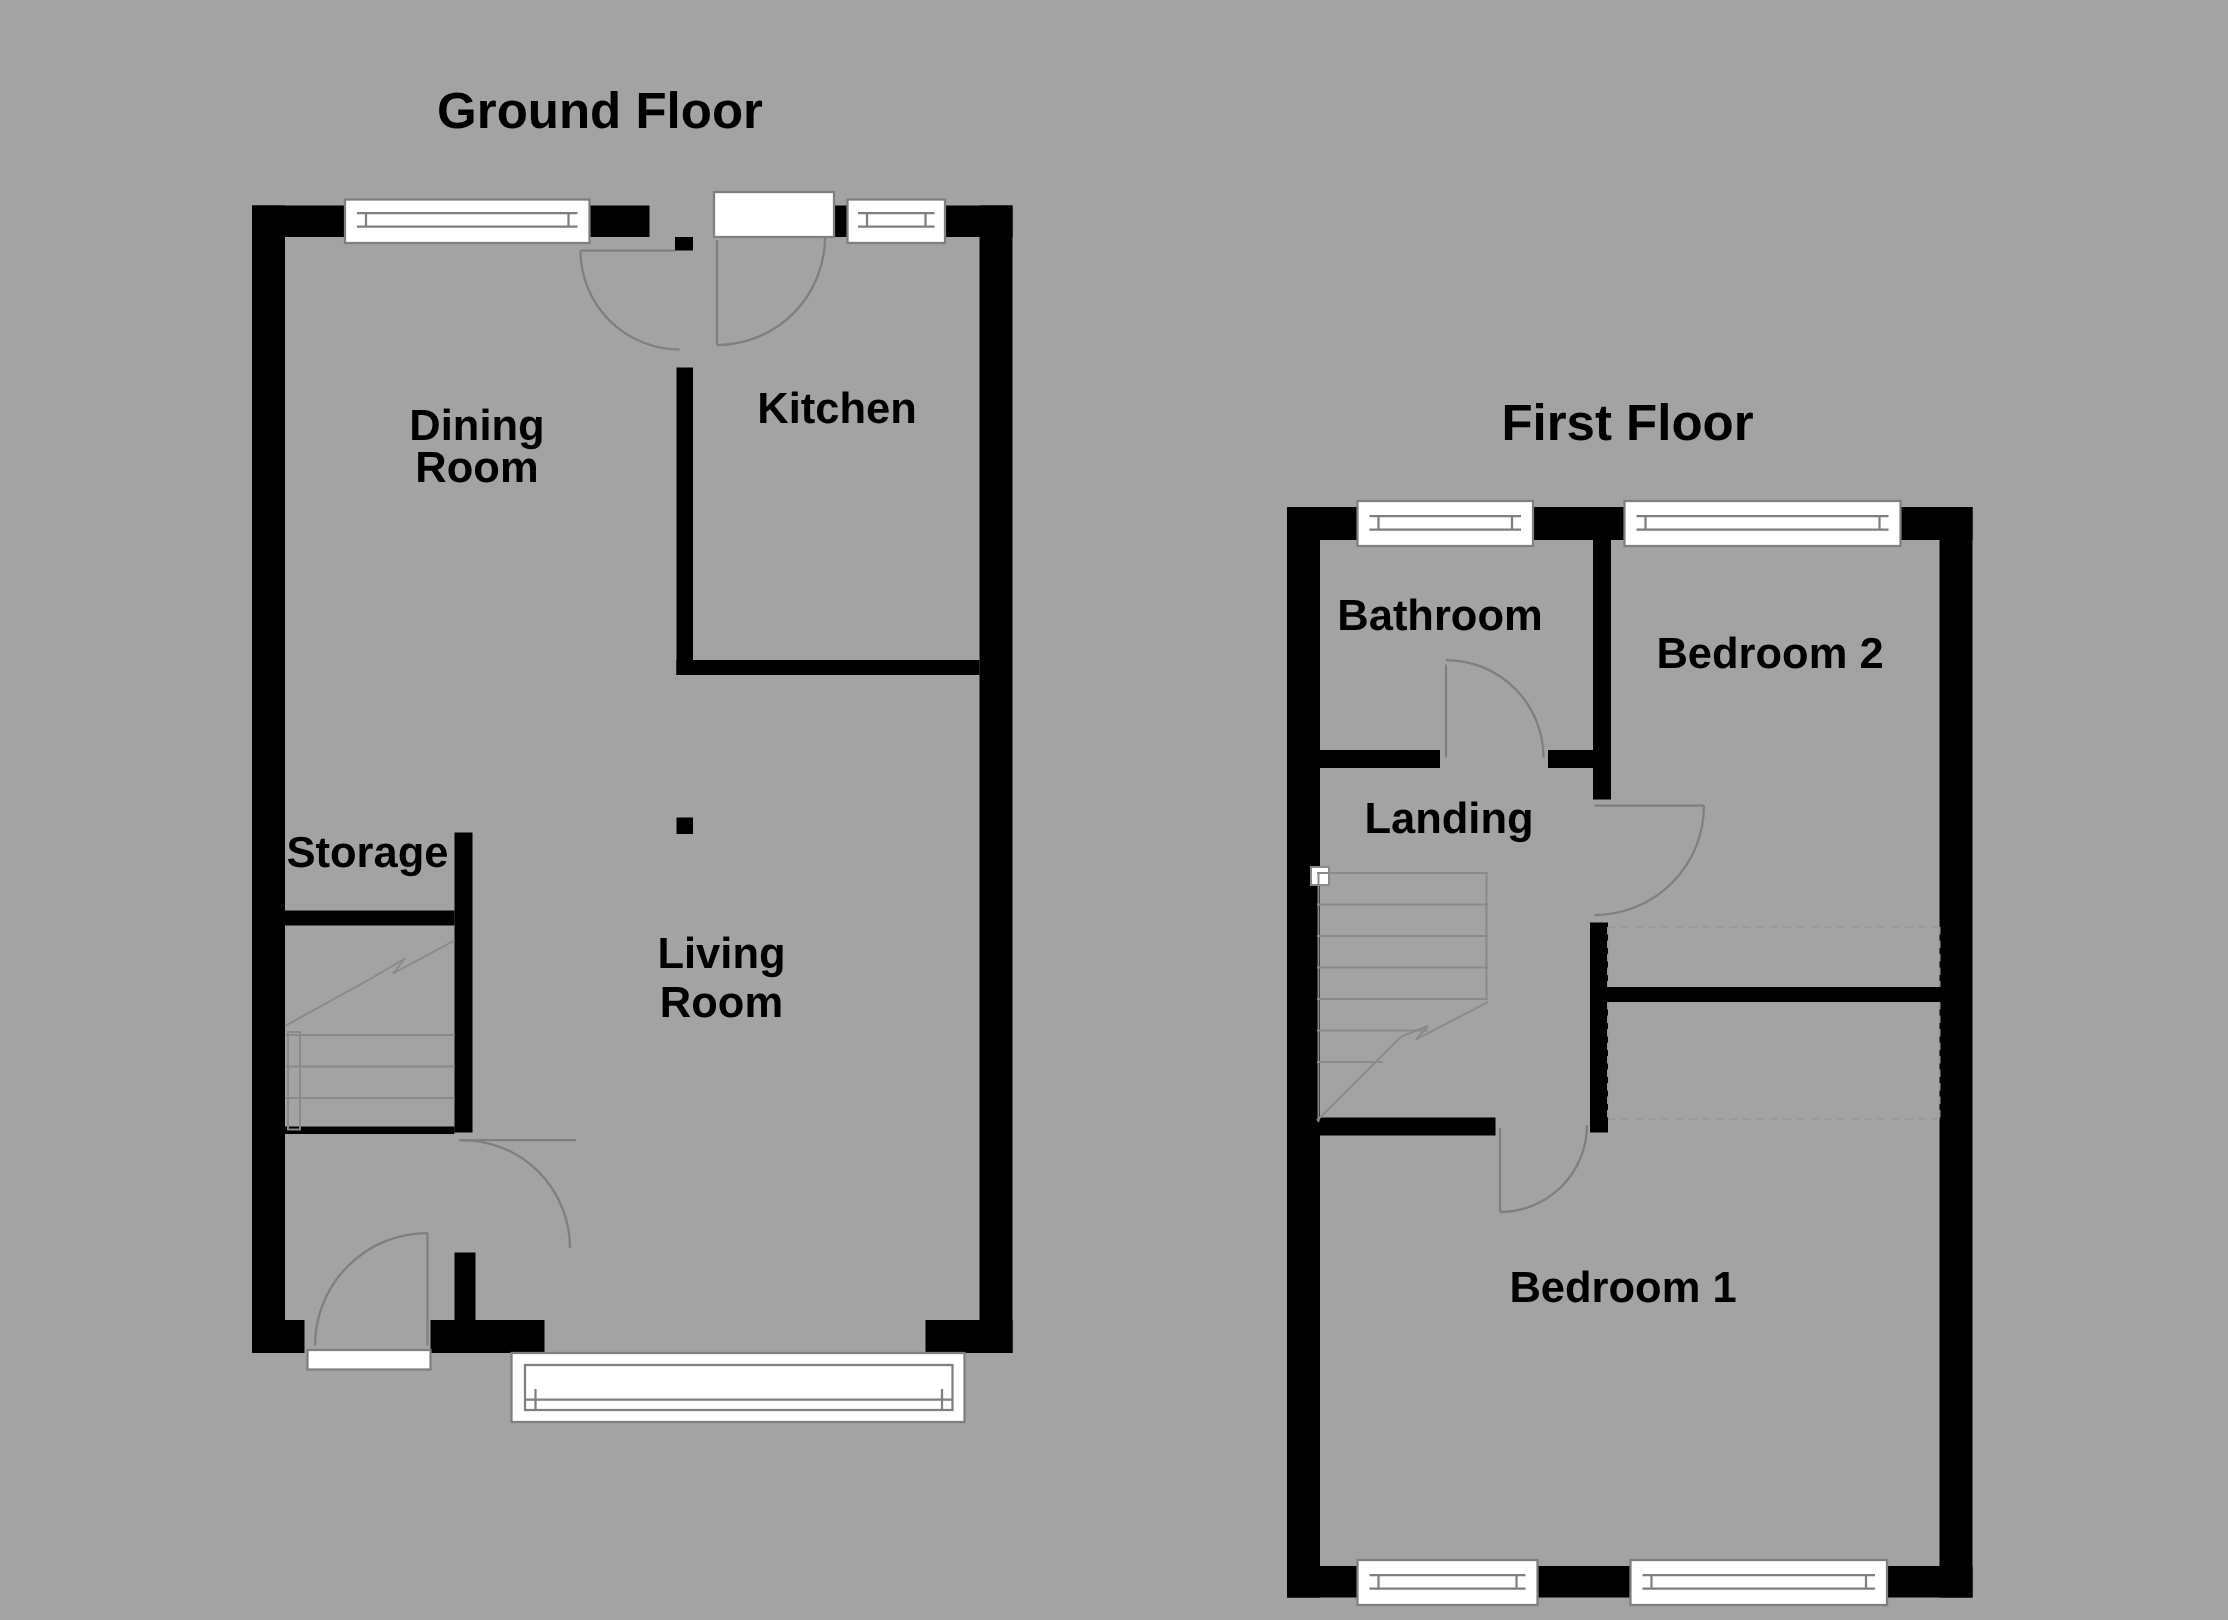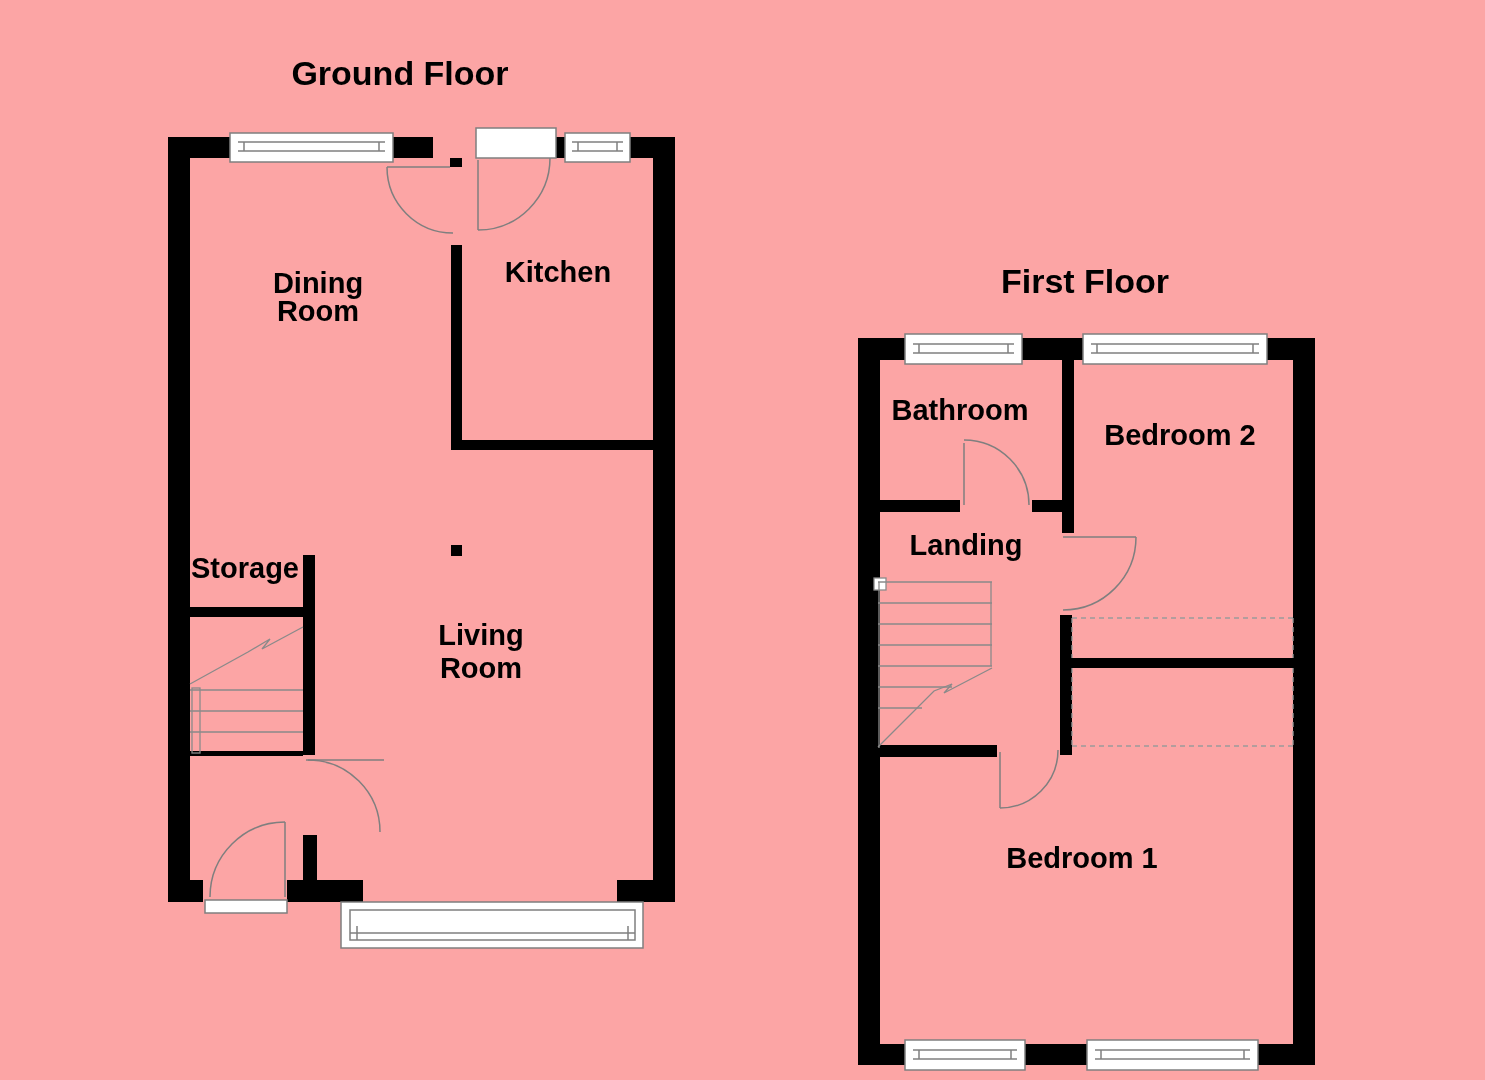--- a/index.html
+++ b/index.html
@@ -1,16 +1,16 @@
 <!DOCTYPE html>
 <html><head>
 <meta charset="utf-8">
 <style>
   html,body{margin:0;padding:0;background:#ffffff;}
-  .page{width:1485px;height:1080px;position:relative;background:#fca5a5;overflow:hidden;}
+  .page{width:1485px;height:1080px;position:relative;background:#a3a3a3;overflow:hidden;}
   svg{display:block;}
   text{font-family:"Liberation Sans","DejaVu Sans",sans-serif;font-weight:bold;fill:#000000;}
   .floor-title{font-size:34px;}
   .room-label{font-size:29px;}
 </style>
 </head>
 <body>
 
 <div class="page">
 <svg width="1485" height="1080" viewBox="0 0 1485 1080">

